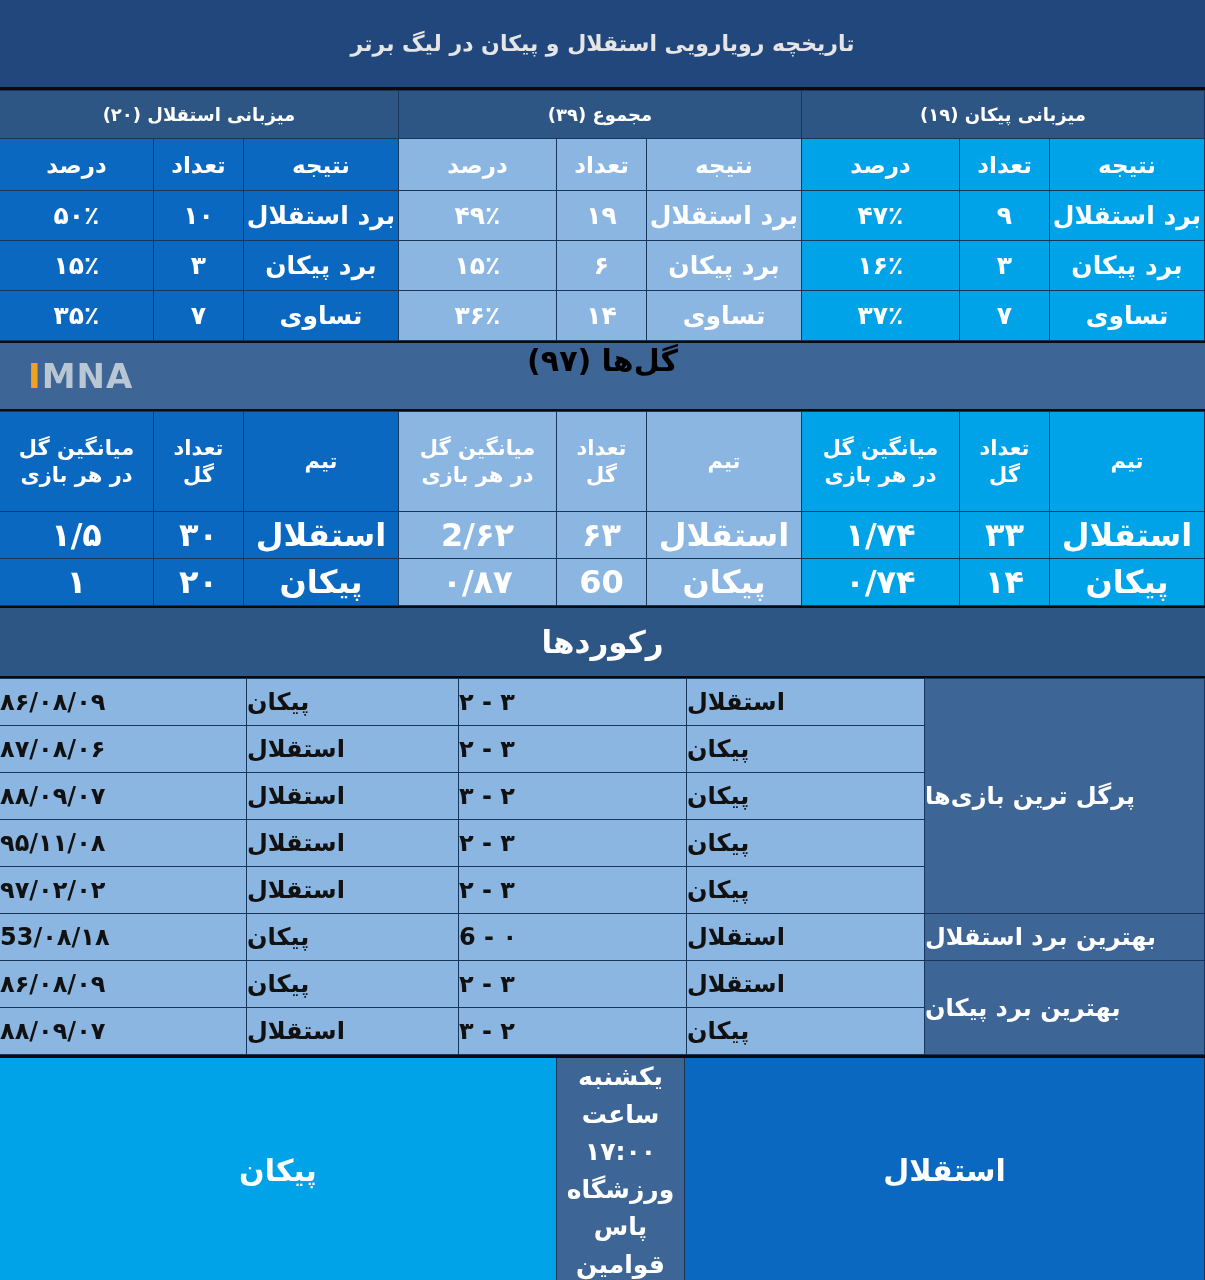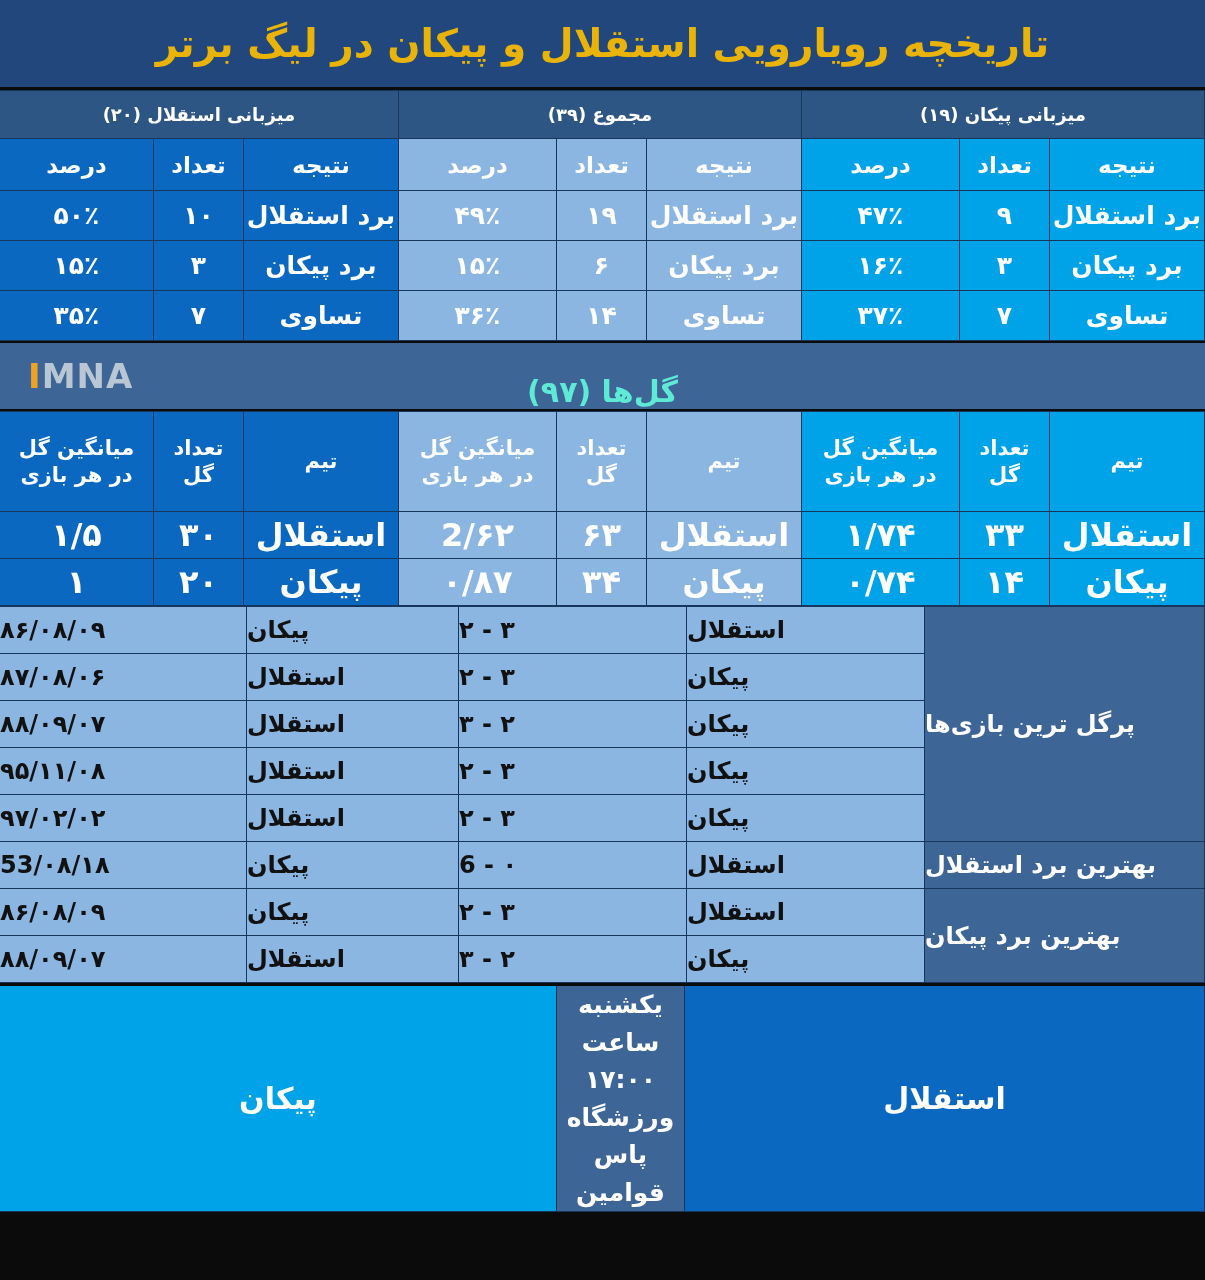--- a/index.html
+++ b/index.html
@@ -20,22 +20,22 @@
   
   .title-bar {
     height: 90px;
     background: #21477c;
     display: flex;
     align-items: center;
     justify-content: center;
     border-bottom: 3px solid #0b0b0b;
   }
   .title-bar .ttl {
-    color: #eab308;
-    font-size: 39px;
+    color: #e5e5e5;
+    font-size: 22px;
     font-weight: bold;
     letter-spacing: 0px;
     white-space: nowrap;
     text-align: center;
   }
 
   
   table.g {
     width: 1205px;
     border-collapse: collapse;
@@ -64,27 +64,27 @@
 
   .hdr-row td { height: 52px; font-size: 23px; }
   .data-row td { height: 50px; font-size: 25px; }
 
   
   .goals-bar {
     height: 70px;
     background: #3d6596;
     position: relative;
     display: flex;
-    align-items: flex-end;
+    align-items: flex-start;
     justify-content: center;
     border-top: 2px solid #0b0b0b;
     border-bottom: 2px solid #0b0b0b;
   }
   .goals-bar .gtxt {
-    color: #5eead4;
+    color: #000000;
     font-size: 30px;
     font-weight: bold;
   }
   .imna {
     position: absolute;
     top: 16px;
     left: 28px;
     font-size: 34px;
     font-weight: bold;
     letter-spacing: 1px;
@@ -279,29 +279,32 @@
       <td class="c-light">2/۶۲</td>
       <td class="c-deep">استقلال</td>
       <td class="c-deep">۳۰</td>
       <td class="c-deep">۱/۵</td>
     </tr>
     <tr class="goals-data">
       <td class="c-bright">پیکان</td>
       <td class="c-bright">۱۴</td>
       <td class="c-bright">۰/۷۴</td>
       <td class="c-light">پیکان</td>
-      <td class="c-light">۳۴</td>
+      <td class="c-light">60</td>
       <td class="c-light">۰/۸۷</td>
       <td class="c-deep">پیکان</td>
       <td class="c-deep">۲۰</td>
       <td class="c-deep">۱</td>
     </tr>
   </tbody>
     </table>
 
+  <div class="rec-bar">
+    <div class="rtxt">رکوردها</div>
+  </div>
 
   <table class="rec">
     <colgroup>
       <col style="width:280px">
         <col style="width:238px">
       <col style="width:228px">
         <col style="width:212px">
         <col style="width:247px">
     </colgroup>
     <tbody>

